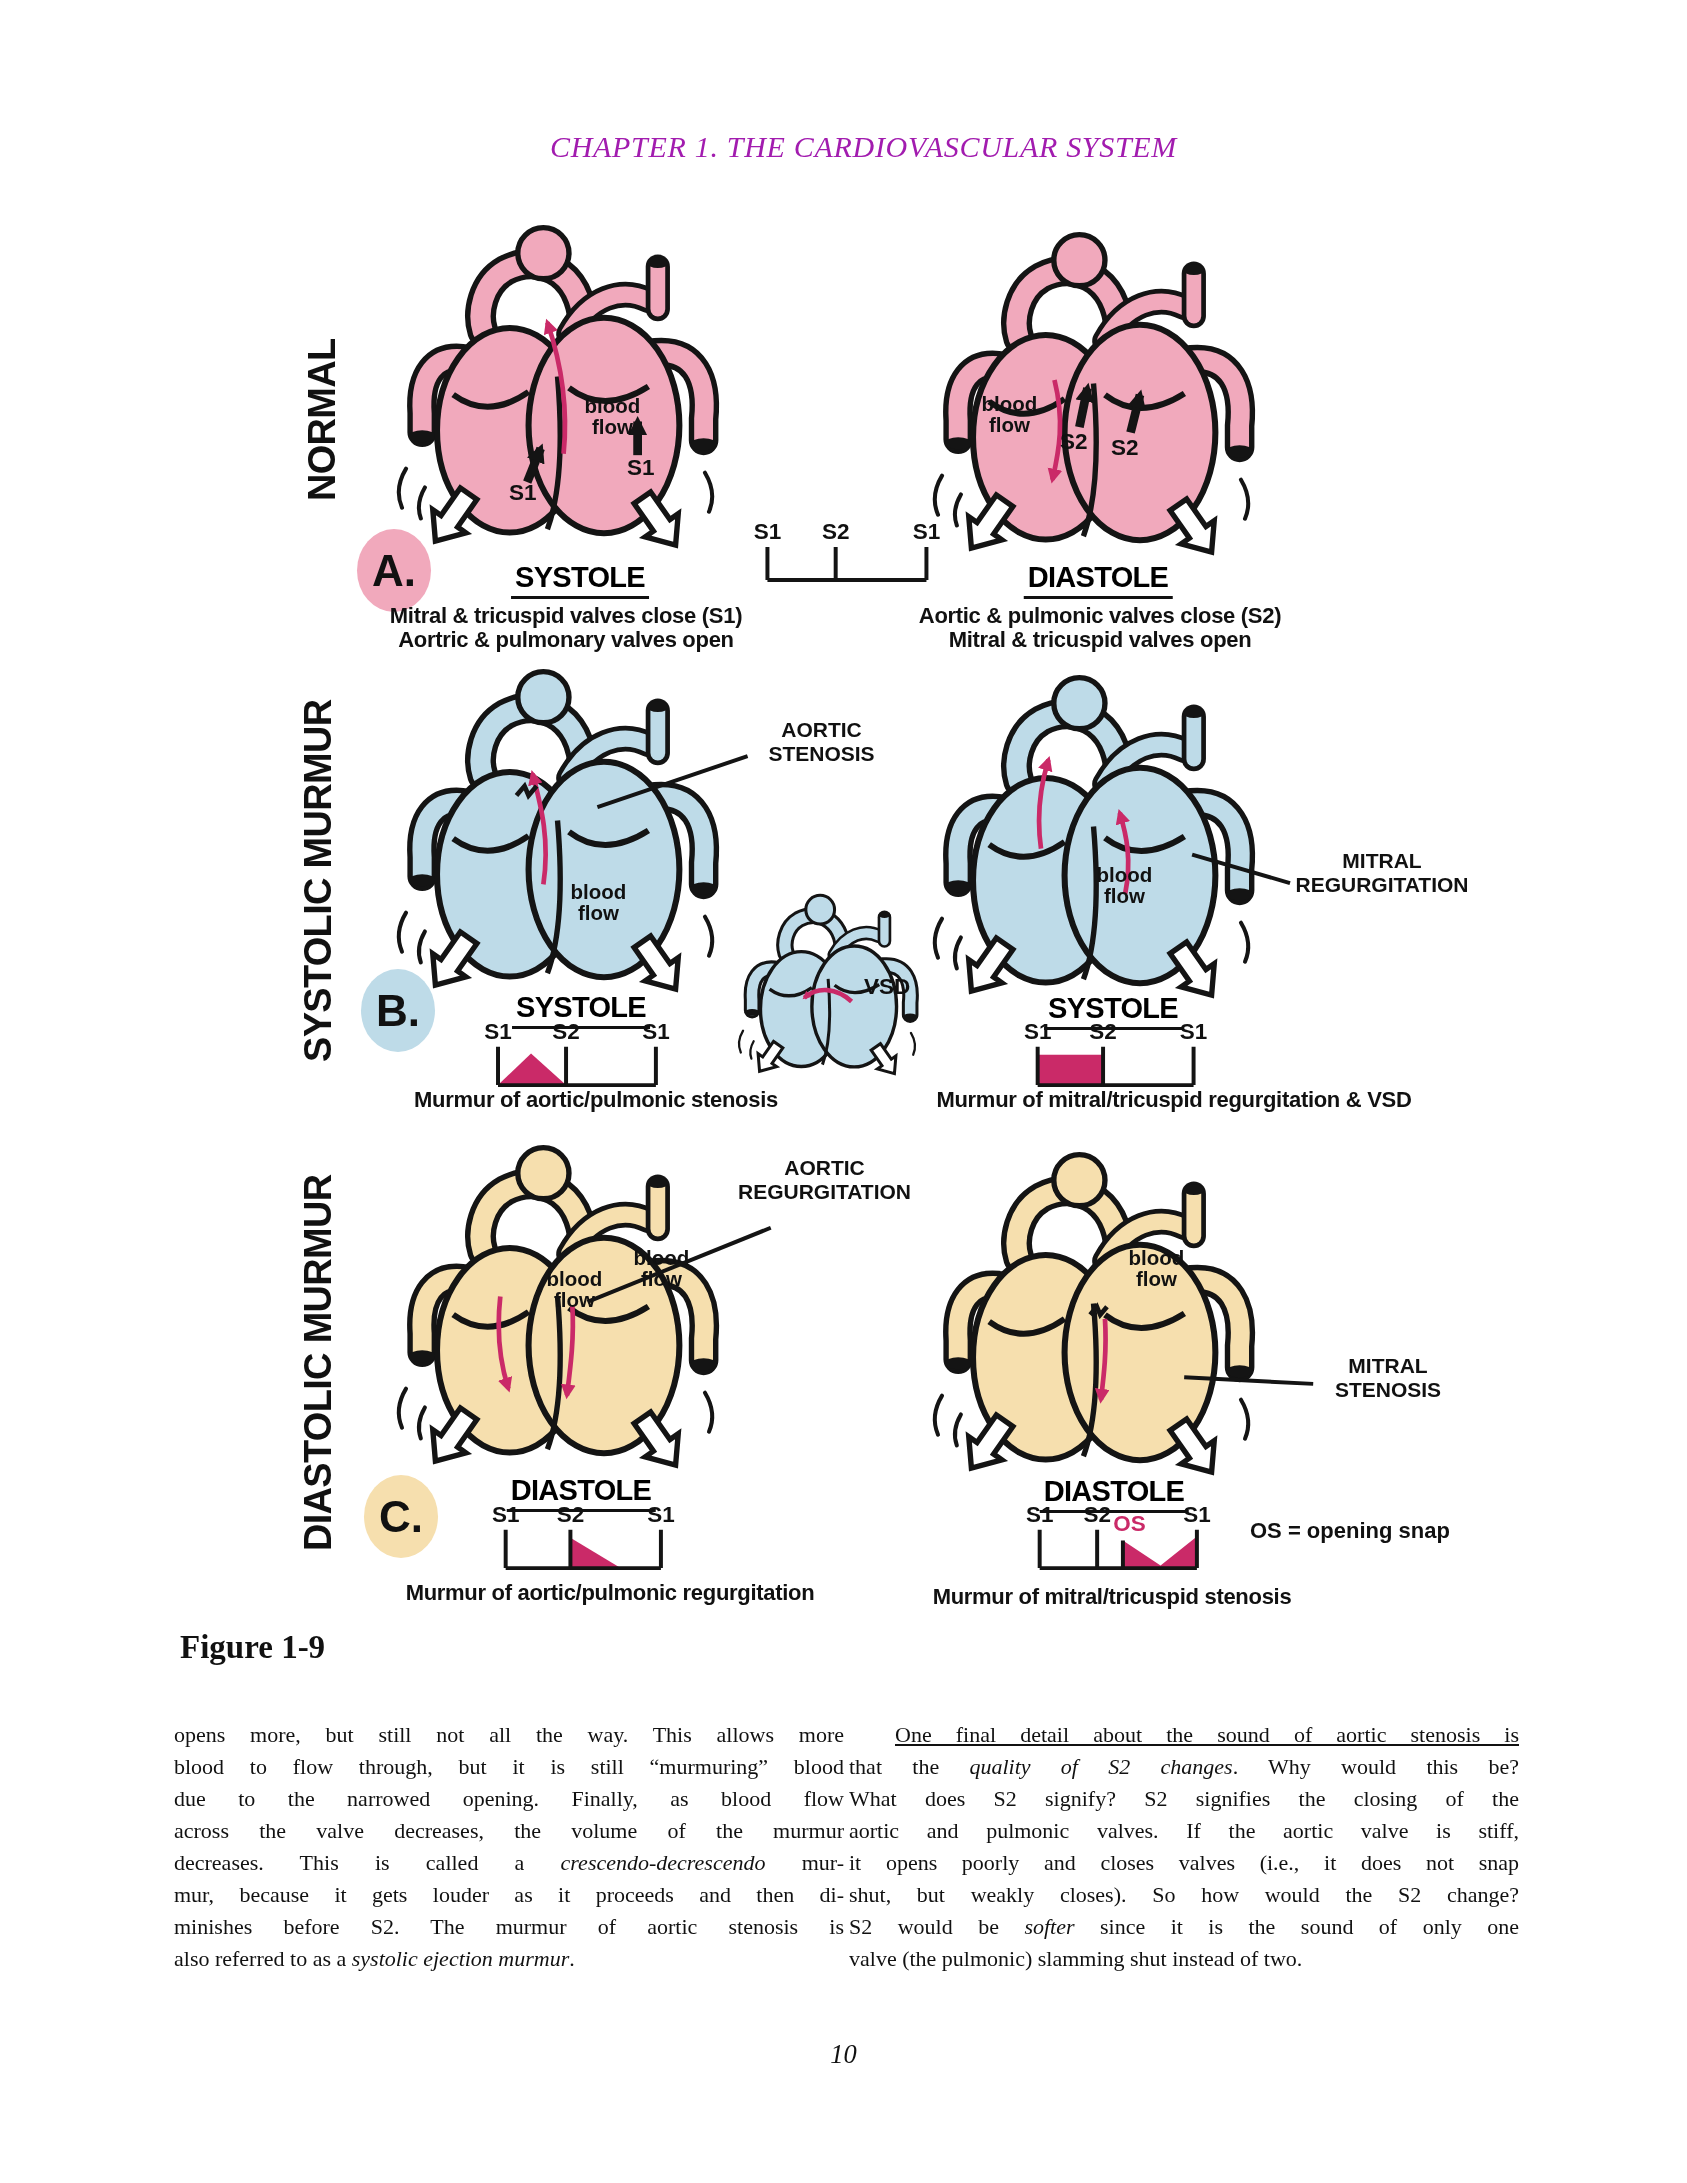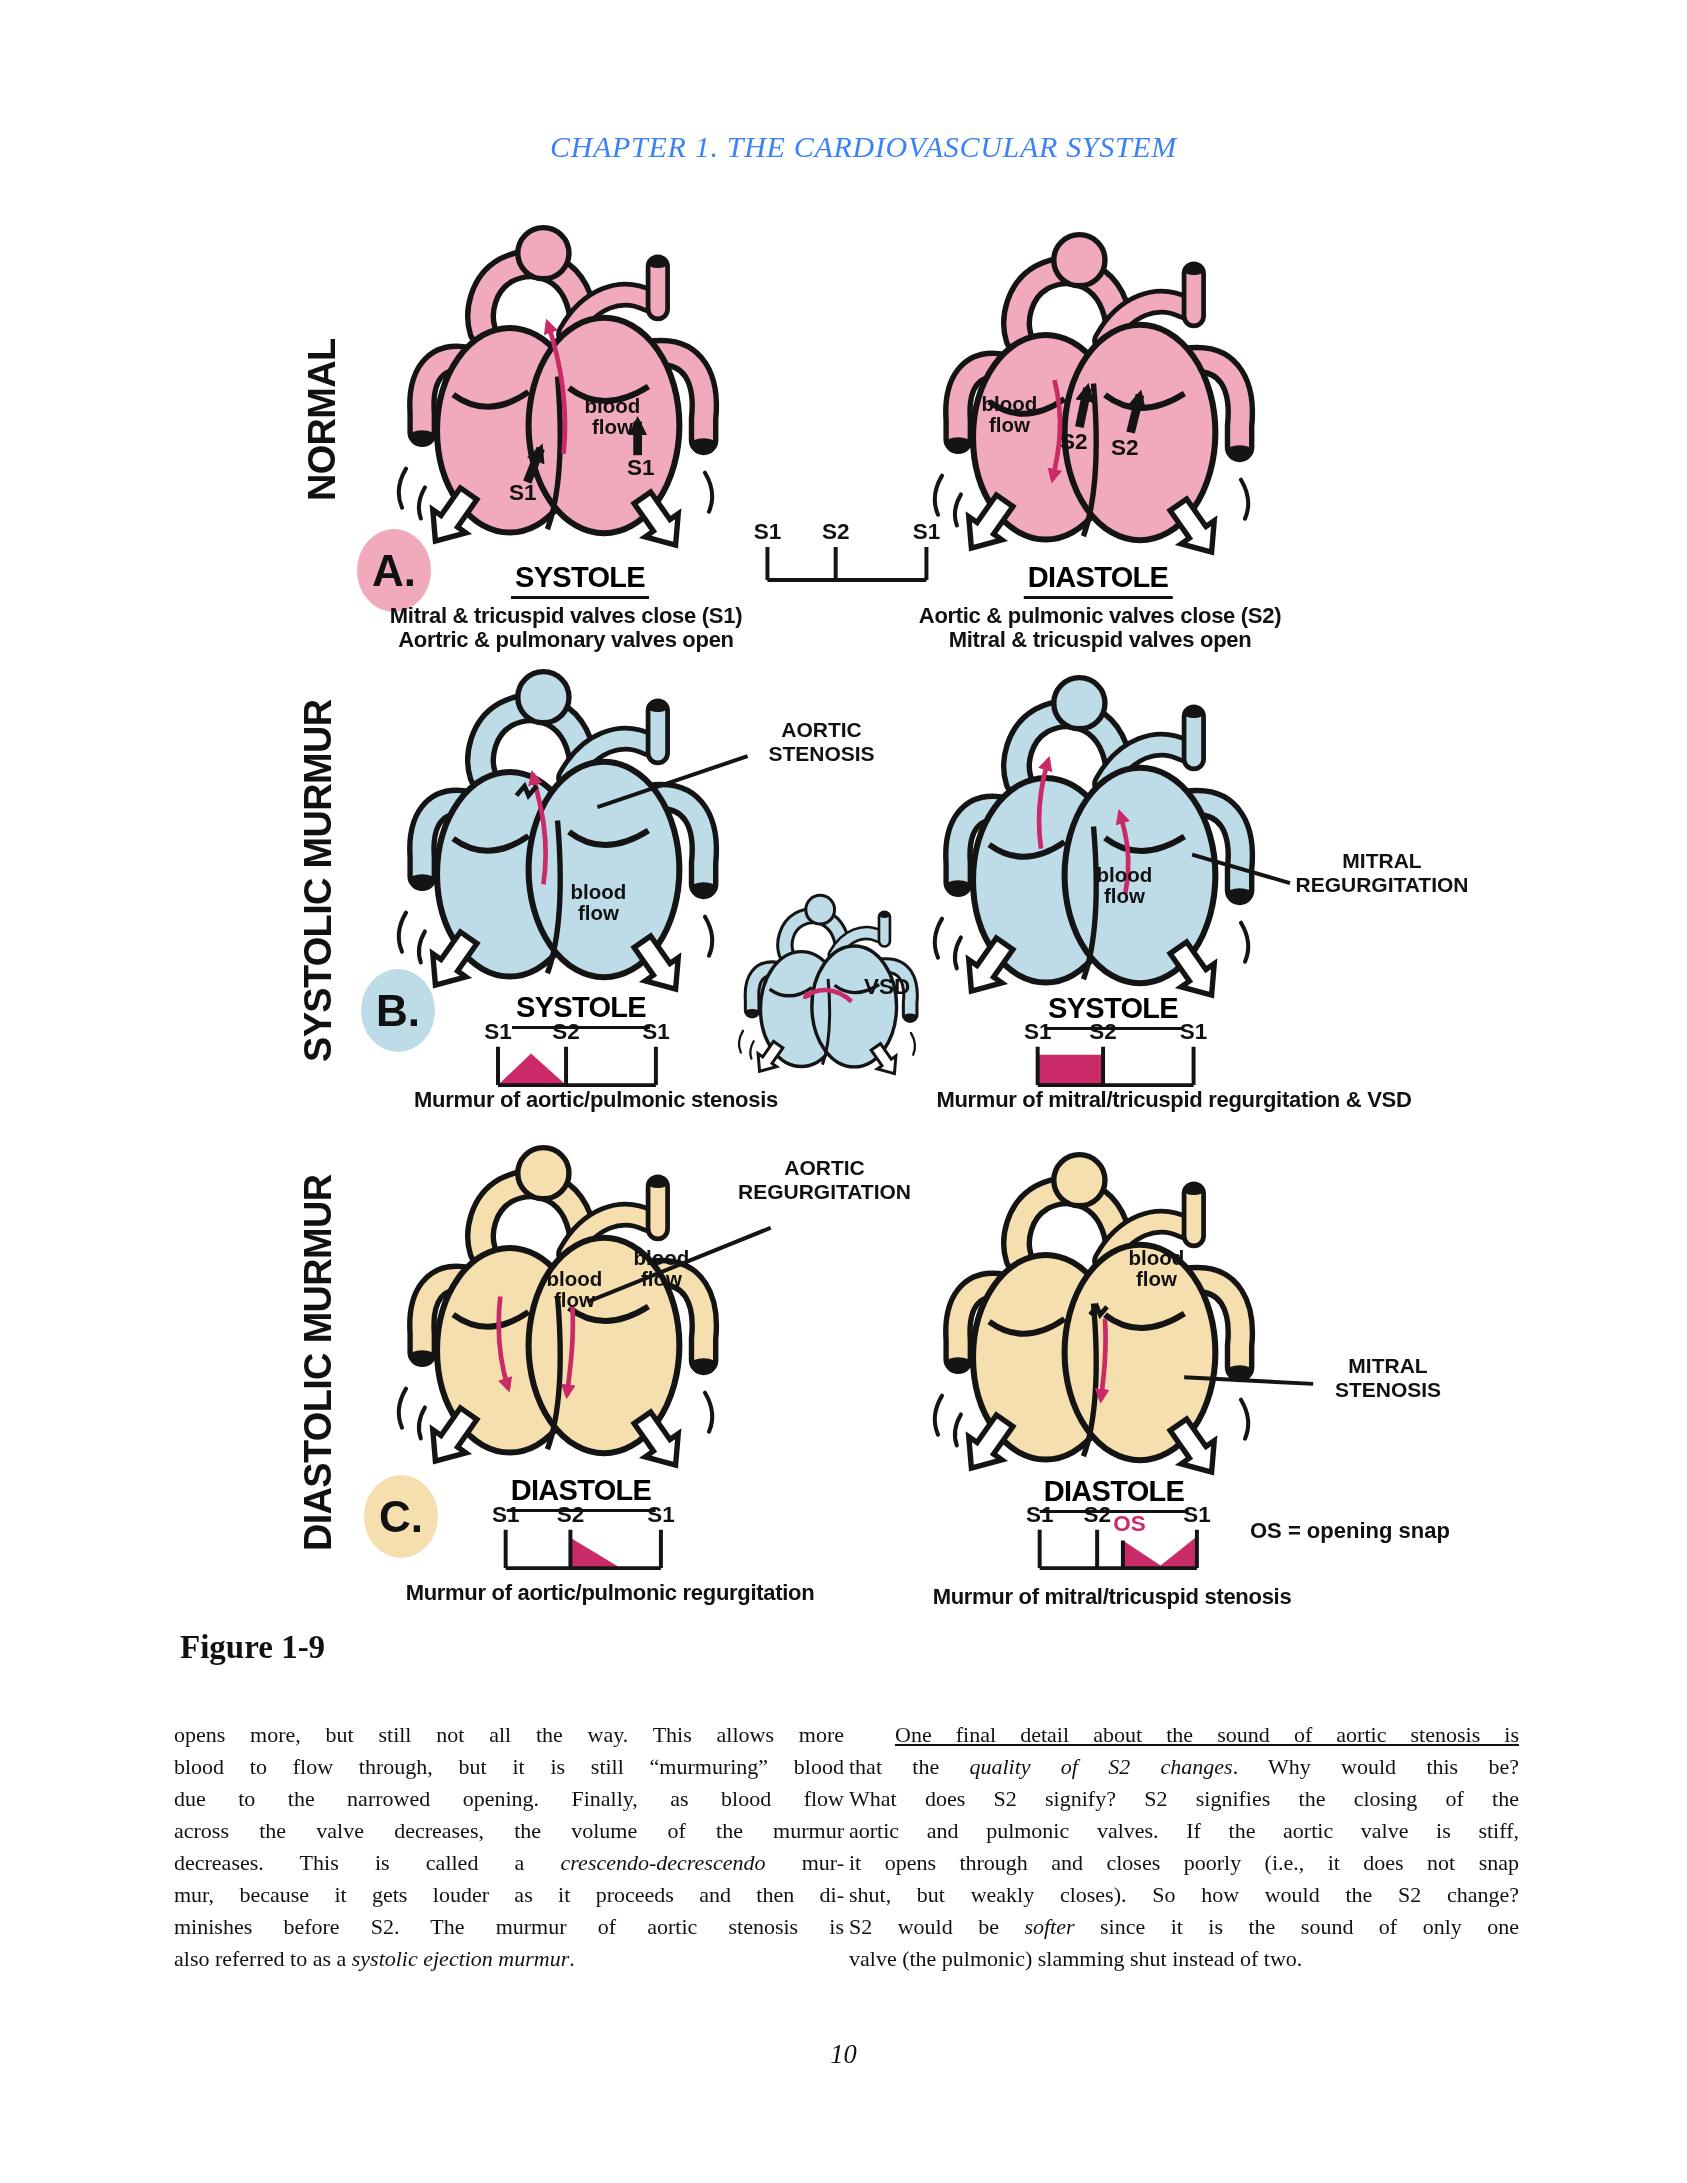--- a/index.html
+++ b/index.html
@@ -1,21 +1,21 @@
 <!DOCTYPE html>
 <html style="--pink: #f1a9bc; --blue: #bedbe8; --tan: #f6dfae; --magenta: #ca2a68; --outline: #141414;font-size:10.6px"><head>
 <meta charset="utf-8">
 <style>
   html,body{margin:0;padding:0;background:#777;}
   #page{position:relative;width:1687px;height:2183px;background:#ffffff;overflow:hidden;
         font-family:"Liberation Sans",sans-serif;}
   .abs{position:absolute;}
   
   #chapter-header{left:0;right:0;top:130px;text-align:center;font-family:"Liberation Serif",serif;
-     font-style:italic;font-size:30px;color:#3b82f6;letter-spacing:0.7px;margin-left:40px;}
+     font-style:italic;font-size:30px;color:#a21caf;letter-spacing:0.7px;margin-left:40px;}
   
   .side-label{writing-mode:vertical-rl;transform:rotate(180deg);text-align:center;
      font-weight:bold;font-size:38px;color:#111;letter-spacing:-0.7px;width:49px;line-height:49px;}
   
   .letter-circle{width:74px;height:83px;border-radius:50%;display:flex;align-items:center;
      justify-content:center;font-weight:bold;font-size:44px;color:#111;}
   
   .phase{transform:translateX(-50%);font-weight:bold;font-size:29px;color:#000000;
      border-bottom:3.3px solid #111;padding:0 4px 2px 4px;letter-spacing:-0.7px;white-space:nowrap;}
   
@@ -241,21 +241,21 @@
       <div class="tl"><span>decreases. This is called a </span><em>crescendo-decrescendo</em><span> mur-</span></div>
       <div class="tl"><span>mur, because it gets louder as it proceeds and then di-</span></div>
       <div class="tl"><span>minishes before S2. The murmur of aortic stenosis is</span></div>
       <div class="tl last"><span>also referred to as a </span><em>systolic ejection murmur</em><span>.</span></div>
     </div>
   <div class="abs bodycol" style="left:849px;top:1719px;width:670px;">
       <div class="tl ind"><span>One final detail about the sound of aortic stenosis is</span></div>
       <div class="tl"><span>that the </span><em>quality of S2 changes</em><span>. Why would this be?</span></div>
       <div class="tl"><span>What does S2 signify? S2 signifies the closing of the</span></div>
       <div class="tl"><span>aortic and pulmonic valves. If the aortic valve is stiff,</span></div>
-      <div class="tl"><span>it opens through and closes poorly (i.e., it does not snap</span></div>
+      <div class="tl"><span>it opens poorly and closes valves (i.e., it does not snap</span></div>
       <div class="tl"><span>shut, but weakly closes). So how would the S2 change?</span></div>
       <div class="tl"><span>S2 would be </span><em>softer</em><span> since it is the sound of only one</span></div>
       <div class="tl last"><span>valve (the pulmonic) slamming shut instead of two.</span></div>
     </div>
 
   <div id="page-number" class="abs">10</div>
 
 </div>
 
 

